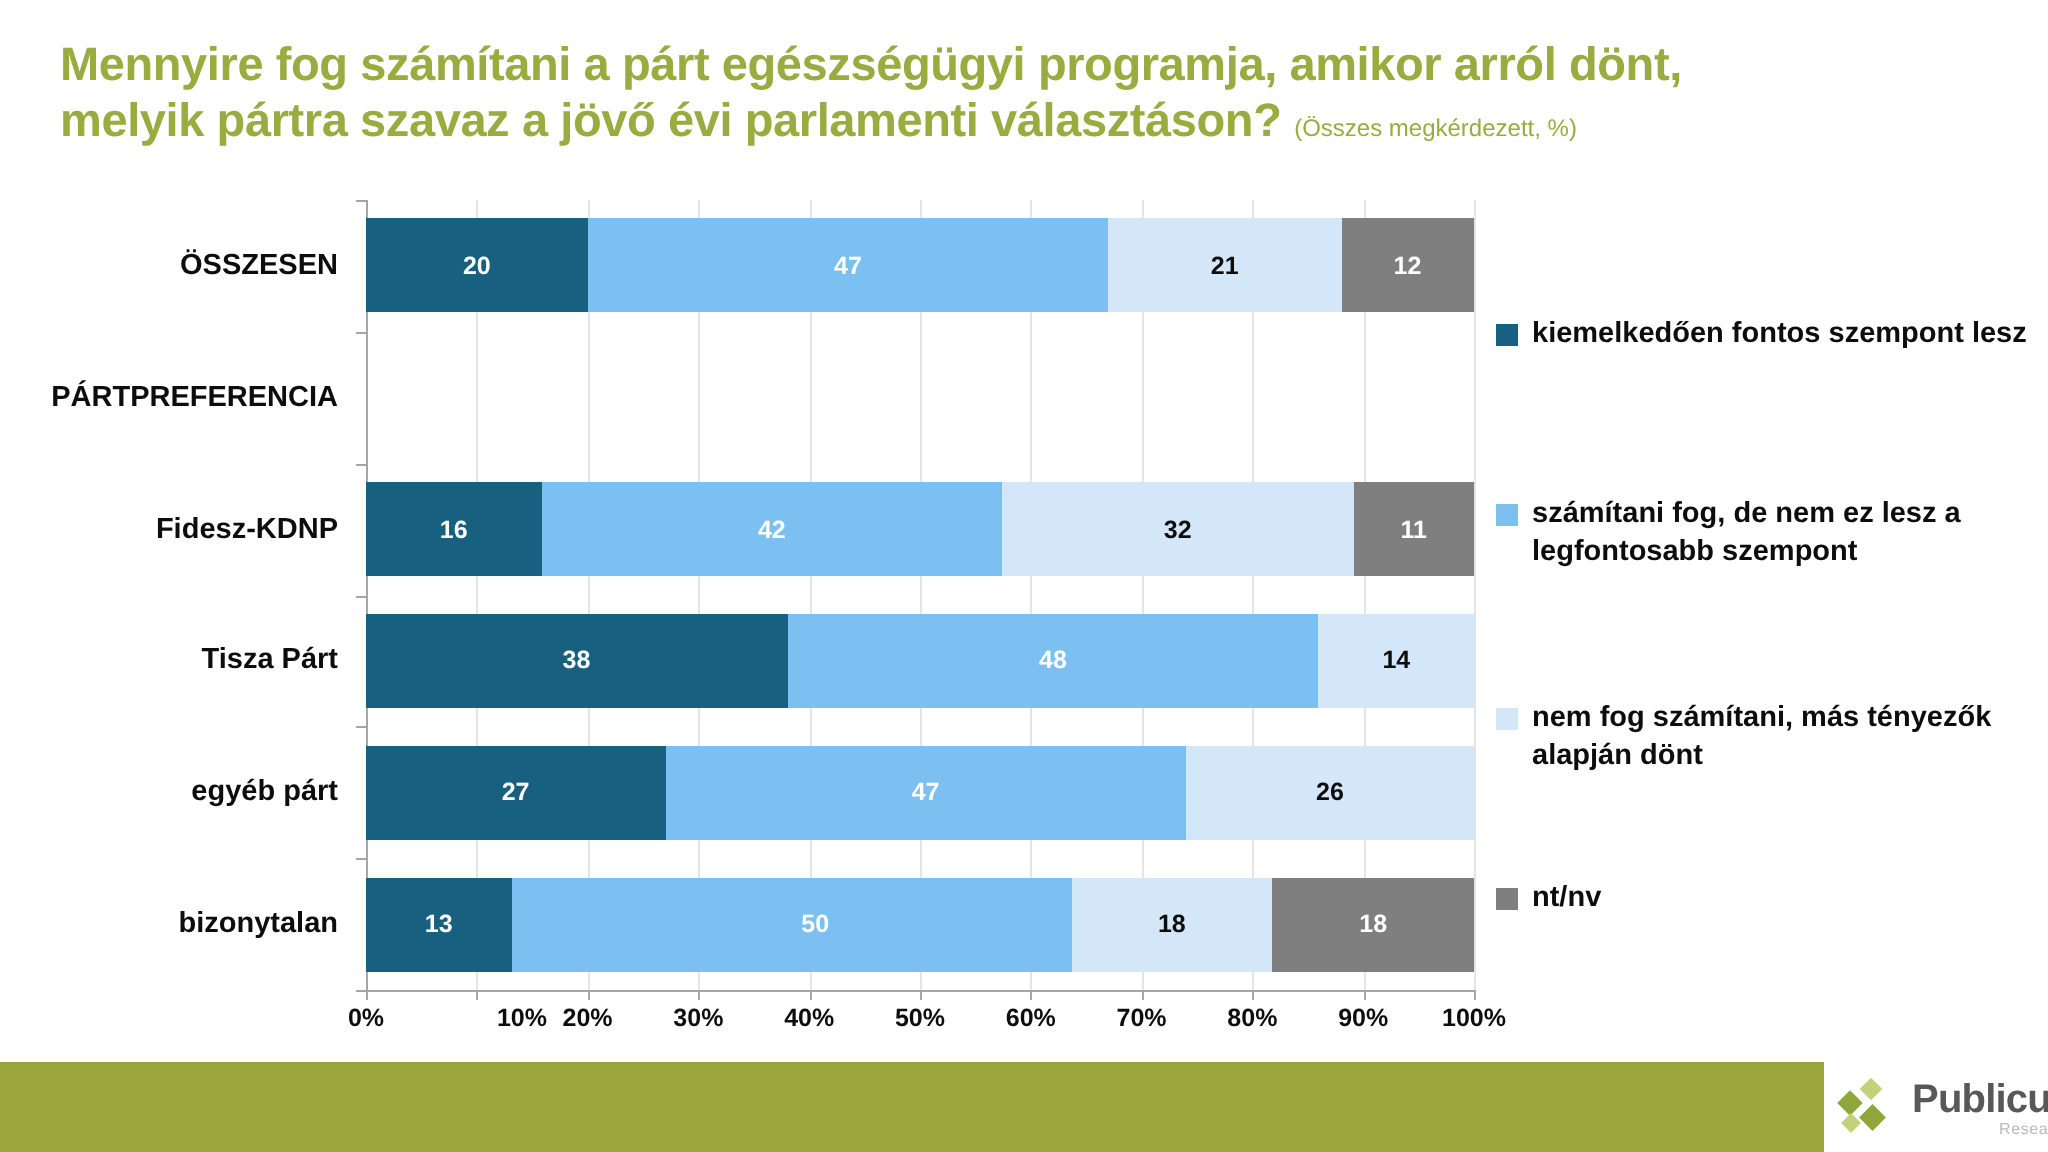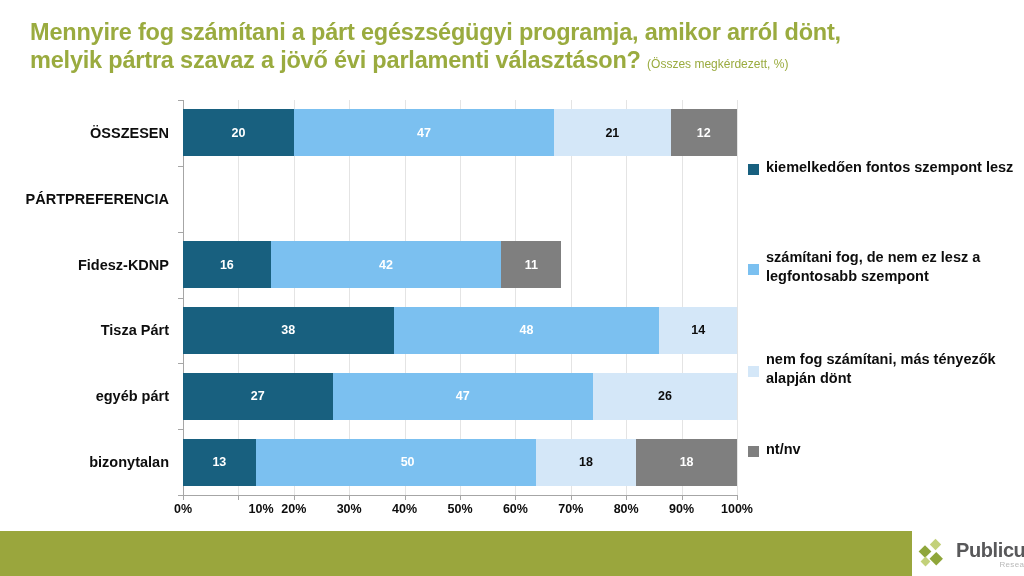--- a/index.html
+++ b/index.html
@@ -151,21 +151,21 @@
     position: absolute;
     left: 748px;
     top: 0;
     width: 270px;
     height: 400px;
   }
   .legend-item {
     position: absolute;
     left: 0;
     display: flex;
-    align-items: center;
+    align-items: flex-start;
     width: 268px;
   }
   .legend-swatch {
     width: 11px;
     height: 11px;
     flex: 0 0 11px;
     margin-top: 4px;
     margin-right: 7px;
   }
   .legend-text {
@@ -262,20 +262,21 @@
       <div class="axis-tick" style="top: 395px;"></div>
       <div class="bar-row" style="top: 9.41667px; height: 47px;">
         <div class="seg s0" style="width: 20%;">20</div>
         <div class="seg s1" style="width: 47%;">47</div>
         <div class="seg s2" style="width: 21%;">21</div>
         <div class="seg s3" style="width: 12%;">12</div>
       </div>
       <div class="bar-row" style="top: 141.083px; height: 47px;">
         <div class="seg s0" style="width: 15.8416%;">16</div>
         <div class="seg s1" style="width: 41.5842%;">42</div>
+        <div class="seg s2" style="width: 31.6832%;">32</div>
         <div class="seg s3" style="width: 10.8911%;">11</div>
       </div>
       <div class="bar-row" style="top: 206.917px; height: 47px;">
         <div class="seg s0" style="width: 38%;">38</div>
         <div class="seg s1" style="width: 48%;">48</div>
         <div class="seg s2" style="width: 14%;">14</div>
       </div>
       <div class="bar-row" style="top: 272.75px; height: 47px;">
         <div class="seg s0" style="width: 27%;">27</div>
         <div class="seg s1" style="width: 47%;">47</div>

